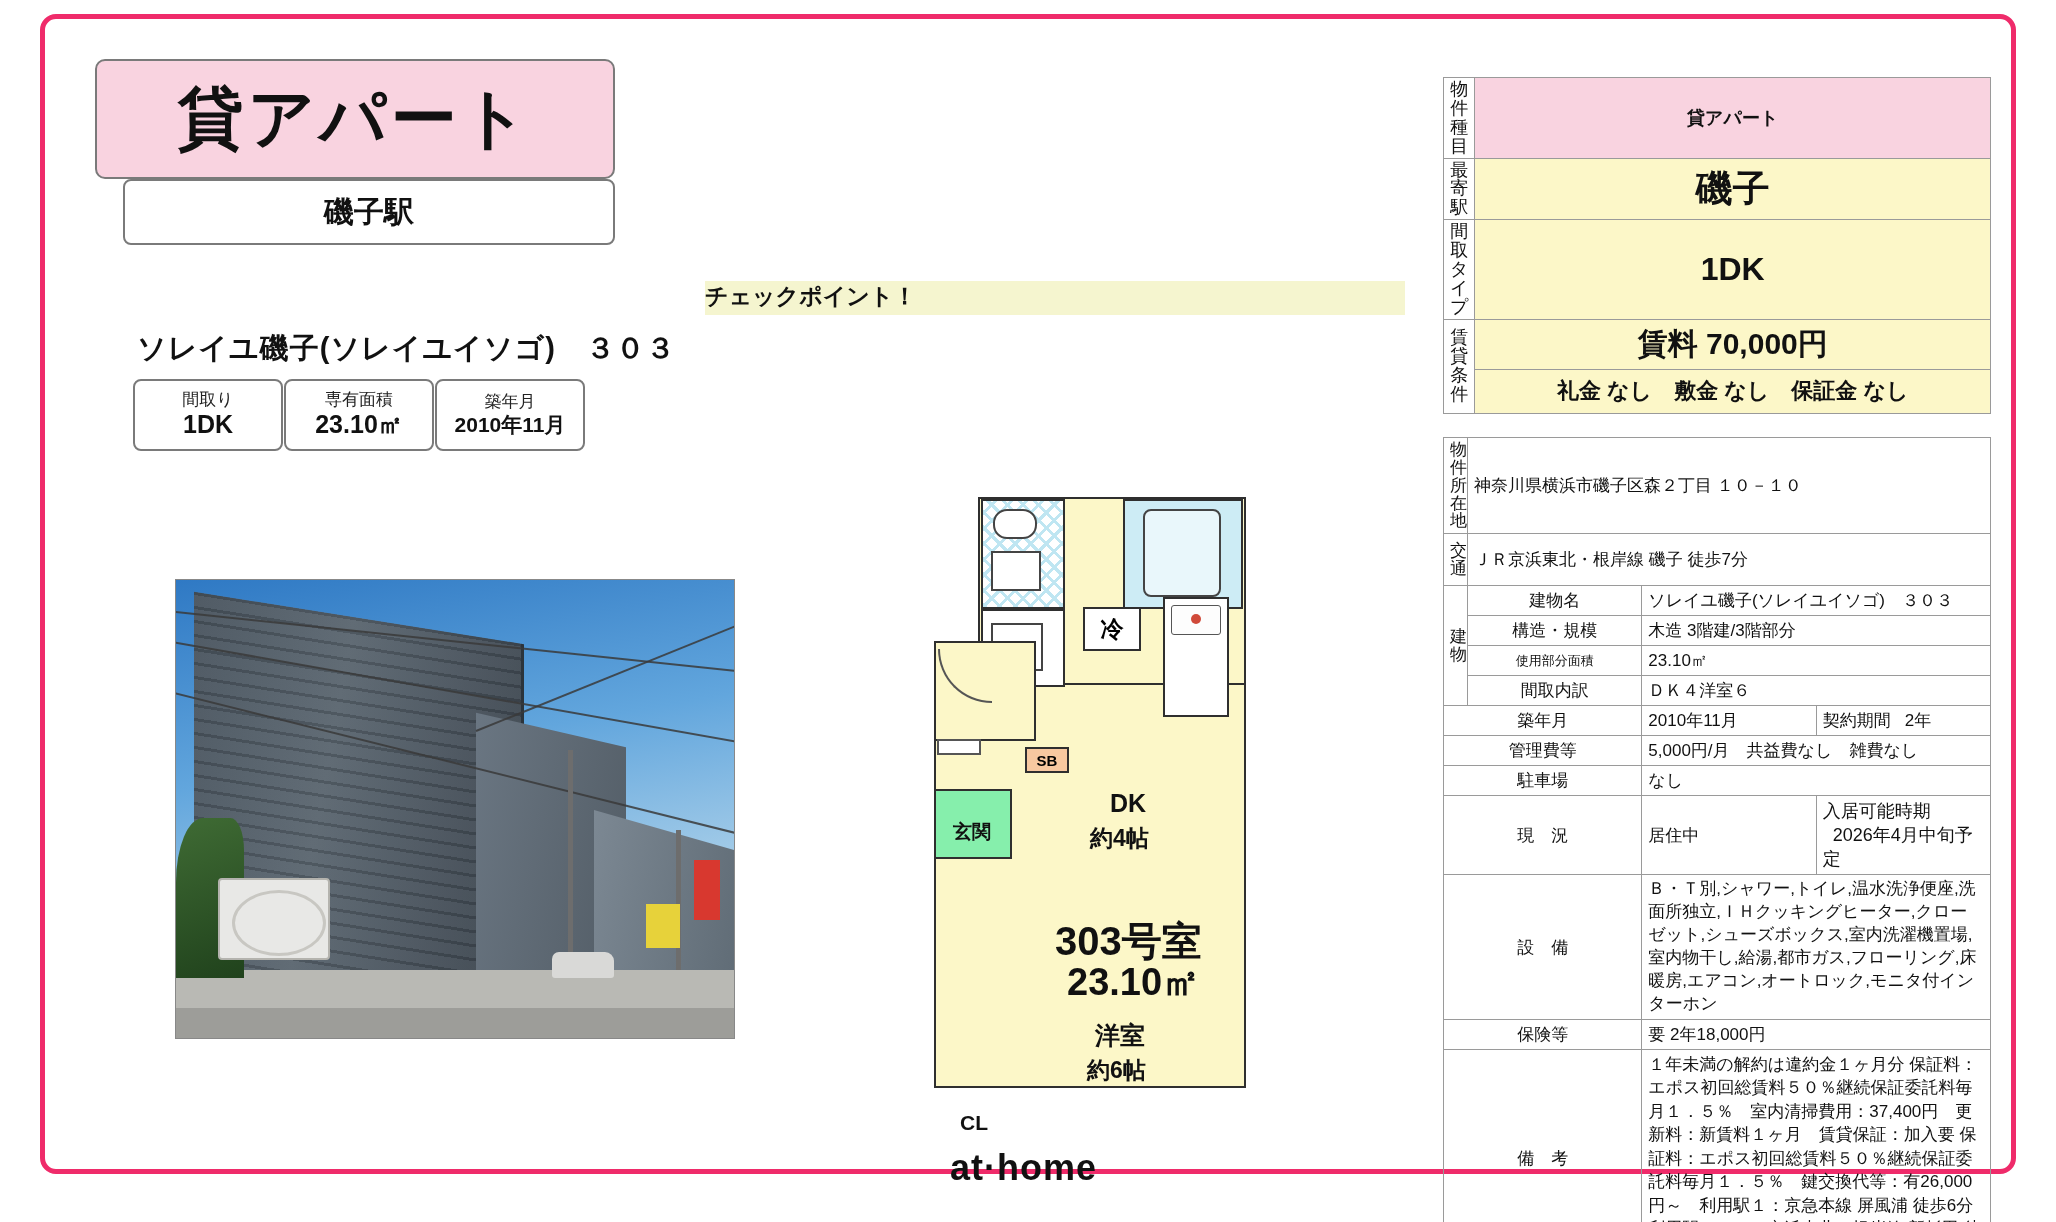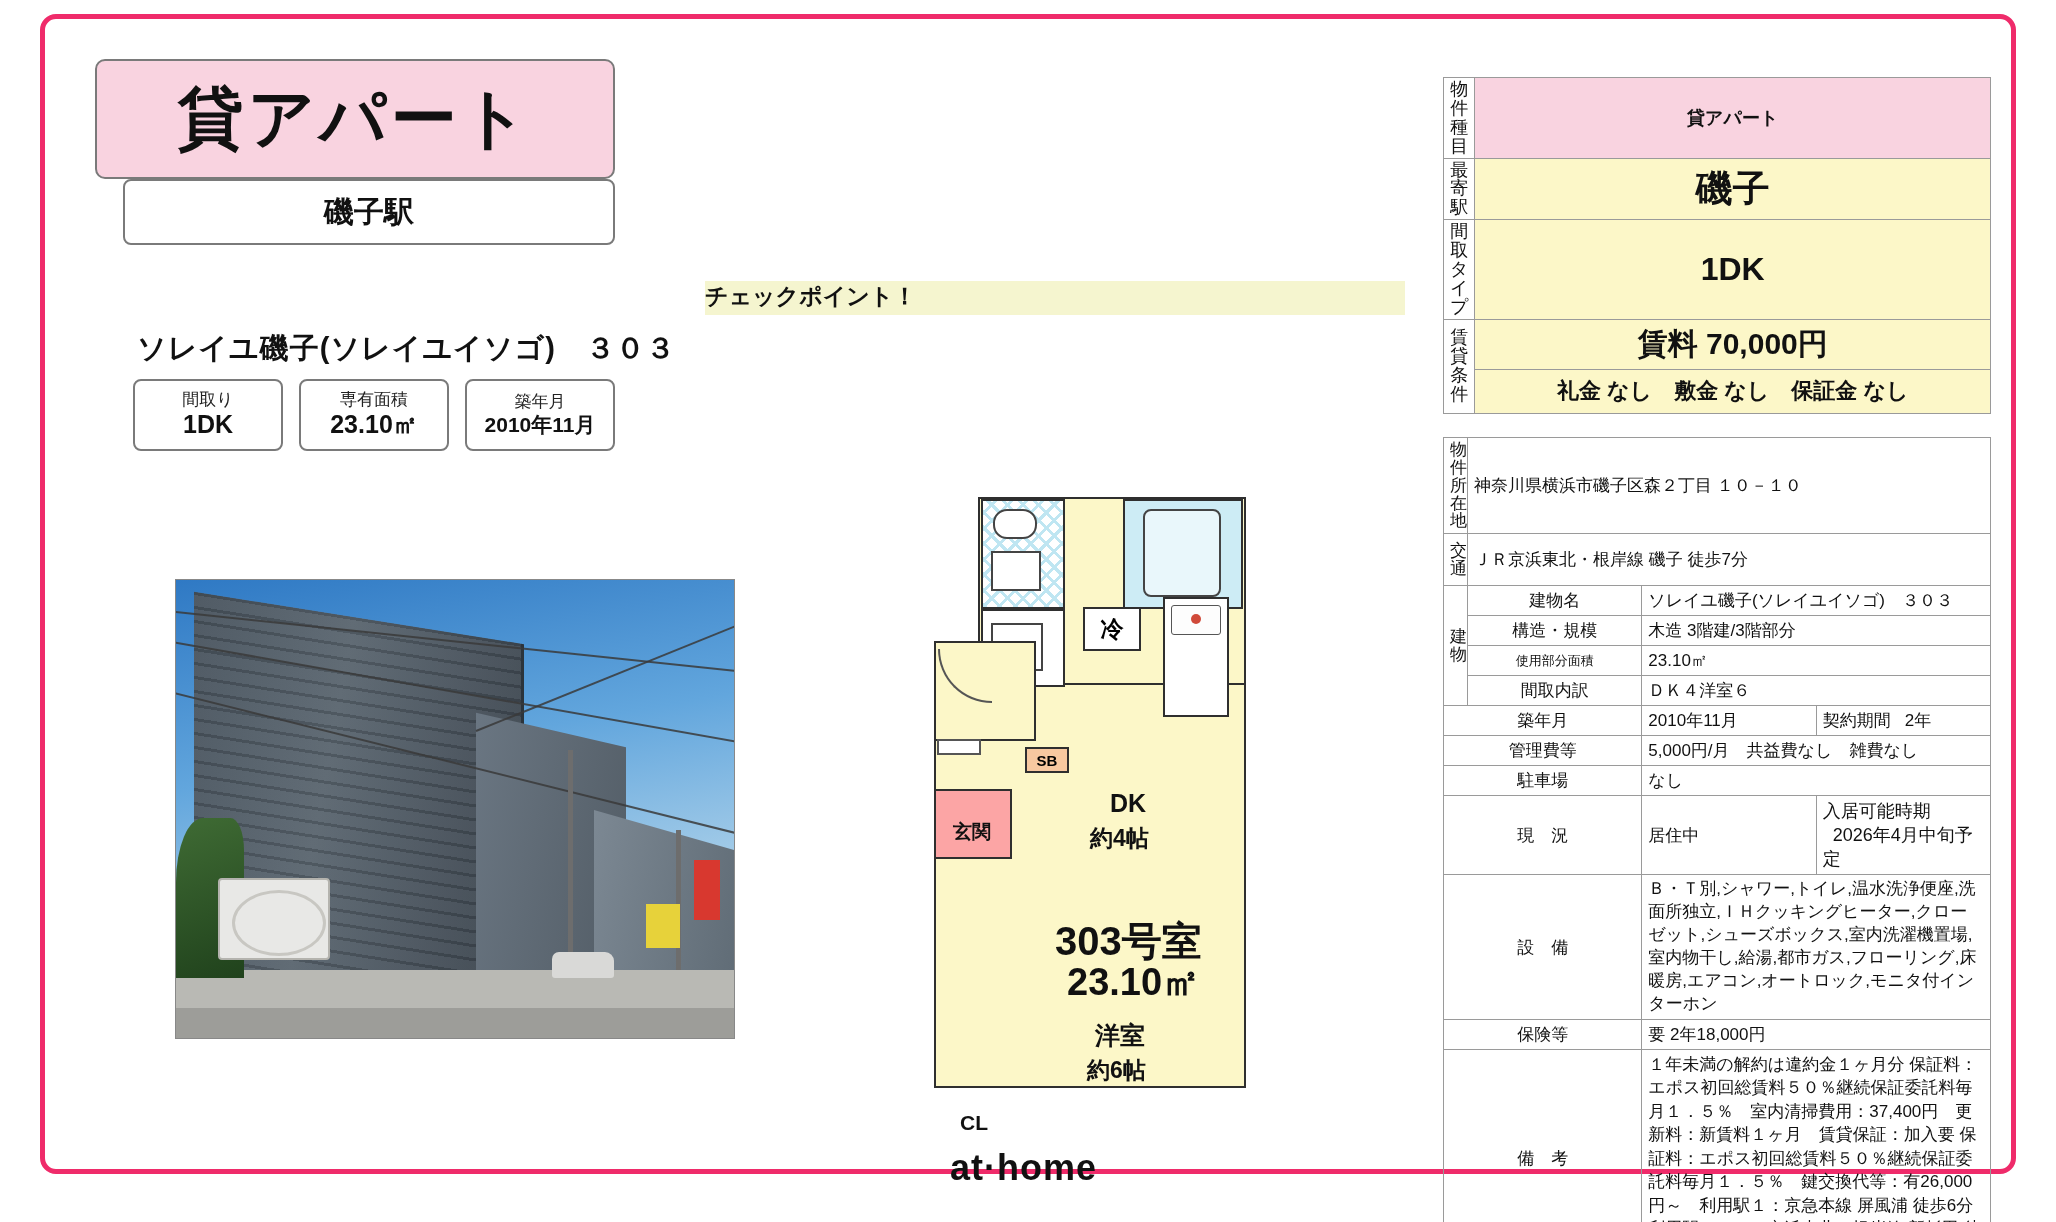--- a/index.html
+++ b/index.html
@@ -25,21 +25,21 @@
   .station-box {
     position:absolute; left:78px; top:160px; width:492px; height:66px;
     background:#ffffff; border:2px solid #7a7a7a; border-radius:8px;
     display:flex; align-items:center; justify-content:center;
   }
   .station-box .s { font-size:30px; font-weight:bold; color:#111; }
   .bldg-name {
     position:absolute; left:92px; top:310px; font-size:29px; font-weight:bold; color:#111;
     letter-spacing:1px;
   }
-  .spec-row { position:absolute; left:88px; top:360px; display:flex; gap:16px; }
+  .spec-row { position:absolute; left:88px; top:360px; display:flex; gap:1px; }
   .spec {
     width:150px; height:72px; border:2px solid #7a7a7a; border-radius:8px;
     background:#fff; display:flex; flex-direction:column; align-items:center; justify-content:center;
   }
   .spec .lb { font-size:17px; color:#222; line-height:1.1; }
   .spec .vl { font-size:25px; font-weight:bold; color:#111; line-height:1.2; }
 
   
   .photo {
     position:absolute; left:130px; top:560px; width:560px; height:460px;
@@ -89,21 +89,21 @@
   .fp { position:absolute; left:880px; top:470px; width:330px; height:620px; }
   .fp .room { position:absolute; border:2px solid #2f2f2f; }
   .r-main { left:9px; top:194px; width:312px; height:405px; background:#fcf7c8; }
   .r-top  { left:53px; top:8px; width:268px; height:188px; background:#fcf7c8; }
   .r-bath { left:198px; top:10px; width:120px; height:110px; background:#cdecf5; }
   .r-wc   { left:56px; top:10px; width:84px; height:110px; background:#ffffff;
             background-image:repeating-linear-gradient(45deg,#bfe6f2 0 3px,transparent 3px 11px),
                              repeating-linear-gradient(-45deg,#bfe6f2 0 3px,transparent 3px 11px); }
   .r-wash { left:56px; top:120px; width:84px; height:78px; background:#ffffff; }
   .r-ent  { left:9px; top:152px; width:102px; height:100px; background:#fcf7c8; }
-  .r-cl   { left:9px; top:300px; width:78px; height:70px; background:#fca5a5; }
+  .r-cl   { left:9px; top:300px; width:78px; height:70px; background:#86efac; }
   .tx { position:absolute; color:#111; font-weight:bold; }
   .t-dk { left:185px; top:300px; font-size:25px; }
   .t-dk2{ left:165px; top:334px; font-size:23px; }
   .t-gen{ left:28px; top:330px; font-size:19px; }
   .t-cl { left:24px; top:320px; font-size:21px; }
   .t-rei{ left:130px; top:425px; font-size:40px; }
   .t-area{left:142px; top:468px; font-size:38px; }
   .t-you{ left:170px; top:530px; font-size:25px; }
   .t-you2{left:162px; top:566px; font-size:23px; }
   .box-rei { position:absolute; left:158px; top:118px; width:58px; height:44px; border:2px solid #2f2f2f; background:#fff; display:flex;align-items:center;justify-content:center;font-size:23px;font-weight:bold;}

